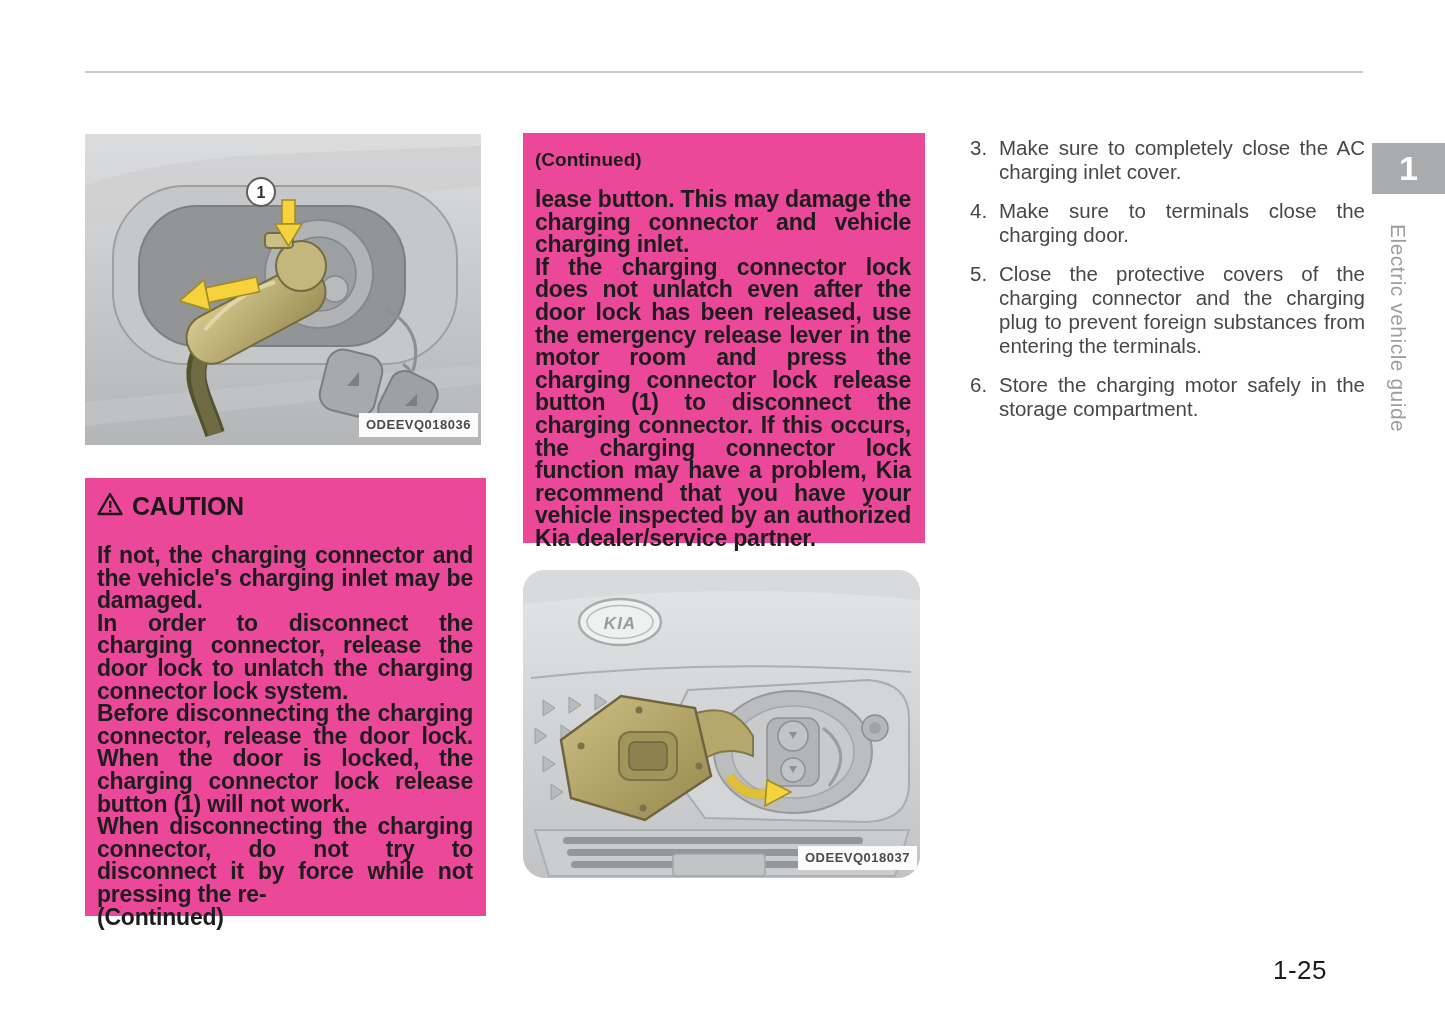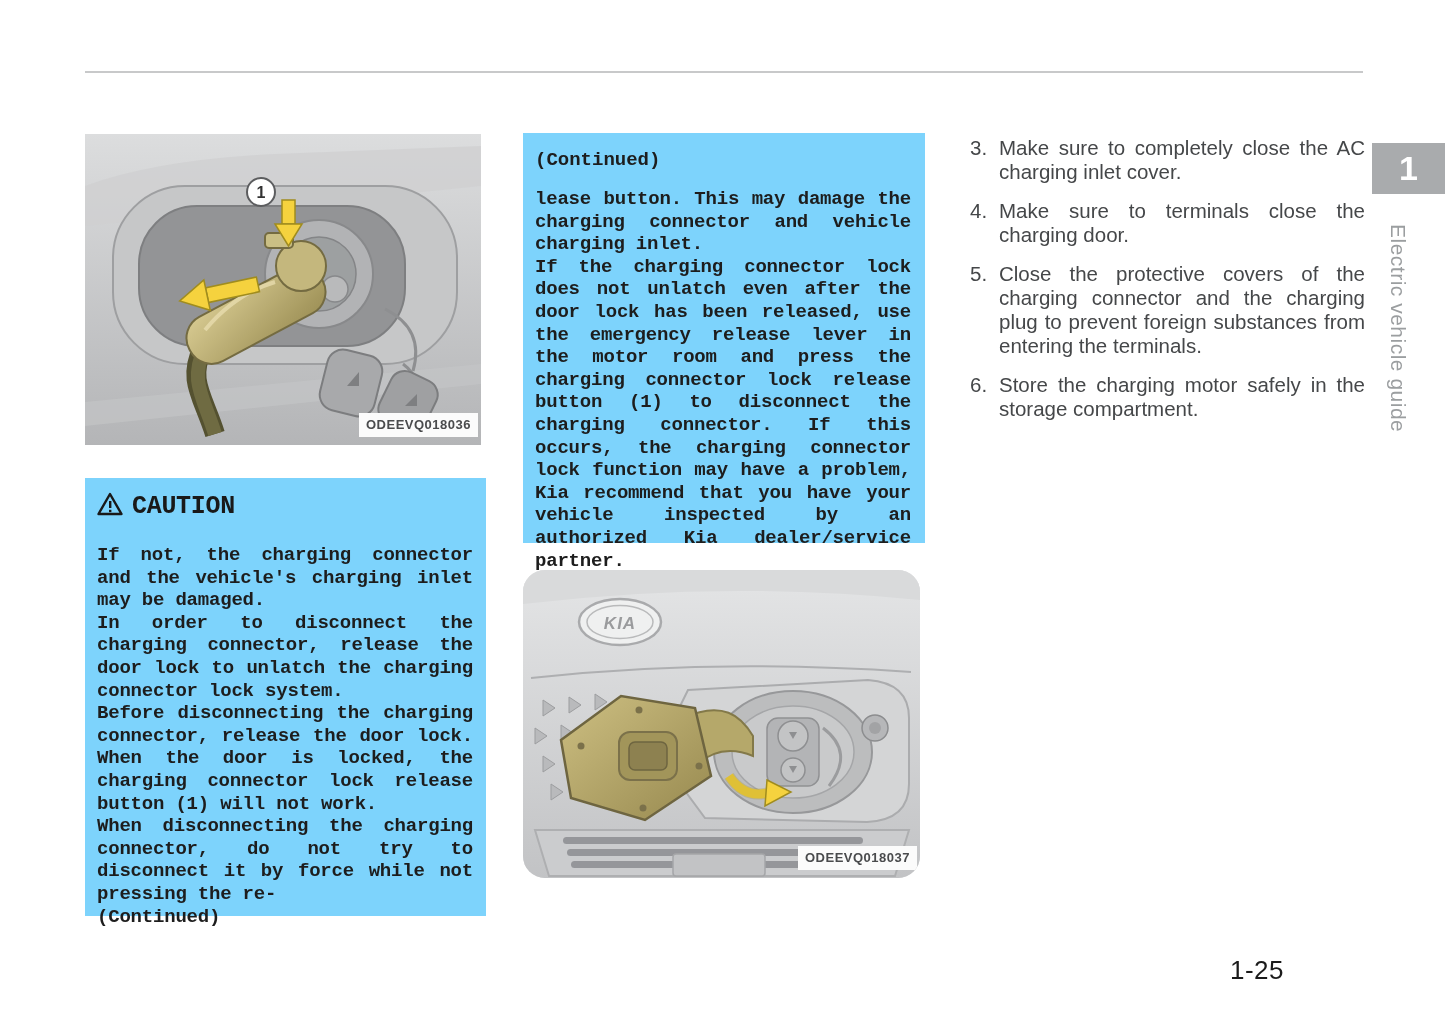--- a/index.html
+++ b/index.html
@@ -7,44 +7,44 @@
         font-family:"Liberation Sans","DejaVu Sans",sans-serif;color:#1c1c1c;}
   .top-rule{position:absolute;left:85px;top:71px;width:1278px;height:2px;background:#c8c9ca;}
 
   
   .photo{position:absolute;overflow:hidden;background:#d9dadb;}
   .photo svg{display:block;width:100%;height:100%;}
   .figure-label{position:absolute;right:3px;bottom:8px;background:#fbfbfb;padding:0 7px;
         font-weight:bold;font-size:13px;line-height:24px;color:#4a4b4d;letter-spacing:0.5px;}
 
   
-  .gray-box{position:absolute;background:#7dd3fc;box-sizing:border-box;font-family:Liberation Mono, monospace;}
+  .gray-box{position:absolute;background:#ec4899;box-sizing:border-box;}
   .caution-box{left:85px;top:478px;width:401px;height:438px;padding:14px 13px 10px 12px;}
   .cont-box{left:523px;top:133px;width:402px;height:410px;padding:16px 14px 10px 12px;}
   .caution-title{display:flex;align-items:flex-start;gap:9px;font-weight:bold;font-size:25px;
         letter-spacing:-0.3px;color:#191919;margin:0 0 23px 0;}
   .warn-icon{width:26px;height:24px;flex:0 0 auto;}
-  .btext{font-weight:bold;font-size:19px;line-height:22.6px;text-align:justify;
+  .btext{font-weight:bold;font-size:23px;line-height:22.6px;text-align:justify;
         color:#1d1d1d;margin:0;letter-spacing:-0.2px;}
   .btext.last{text-align:left;}
   .cont-label{font-weight:bold;font-size:19px;color:#1d1d1d;margin:0 0 17px 0;}
 
   
   .steps{position:absolute;left:970px;top:136px;width:395px;}
   .step{position:relative;padding-left:29px;box-sizing:border-box;text-align:justify;
         font-size:20.5px;line-height:24px;color:#454749;margin:0 0 15px 0;}
   .step .num{position:absolute;left:0;top:0;}
 
   
   .chapter-tab{position:absolute;left:1372px;top:143px;width:73px;height:51px;background:#a9abad;
         color:#ffffff;font-weight:bold;font-size:34px;display:flex;align-items:center;justify-content:center;}
   .vertical-title{position:absolute;left:1386px;top:224px;height:250px;writing-mode:vertical-rl;
         font-size:21px;color:#9b9ea0;letter-spacing:0.5px;white-space:nowrap;}
 
-  .page-number{position:absolute;left:1230px;top:955px;width:140px;text-align:left;
+  .page-number{position:absolute;left:1230px;top:955px;width:140px;text-align:center;
         font-size:26px;color:#1b1b1b;letter-spacing:0.5px;}
 </style>
 </head>
 <body>
 
 <div class="page">
 
   <div class="top-rule"></div>
 
   <div class="photo" style="left:85px;top:134px;width:396px;height:311px;">

